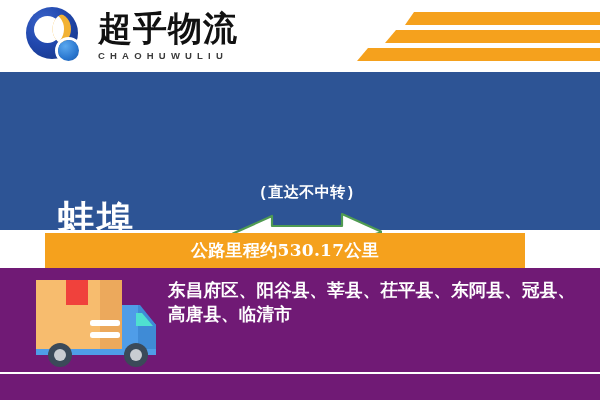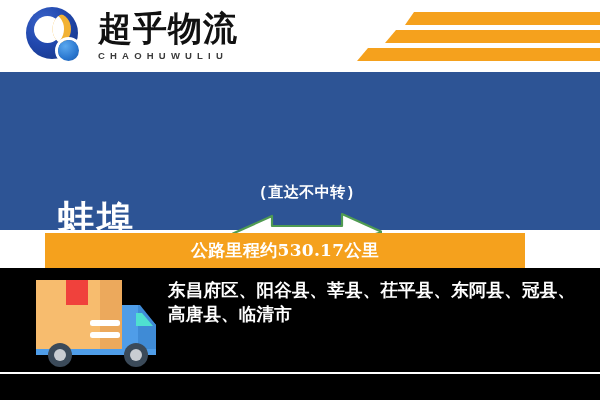--- a/index.html
+++ b/index.html
@@ -192,21 +192,21 @@
     color: #ffffff;
     white-space: nowrap;
     letter-spacing: 0.3px;
   }
 
   
   .dest-panel {
     position: absolute;
     left: 0; top: 268px;
     width: 600px; height: 132px;
-    background: #000000;
+    background: #701a75;
   }
   .divider {
     position: absolute;
     left: 0; top: 104px;
     width: 600px; height: 2px;
     background: #ffffff;
   }
 
   .truck {
     position: absolute;

